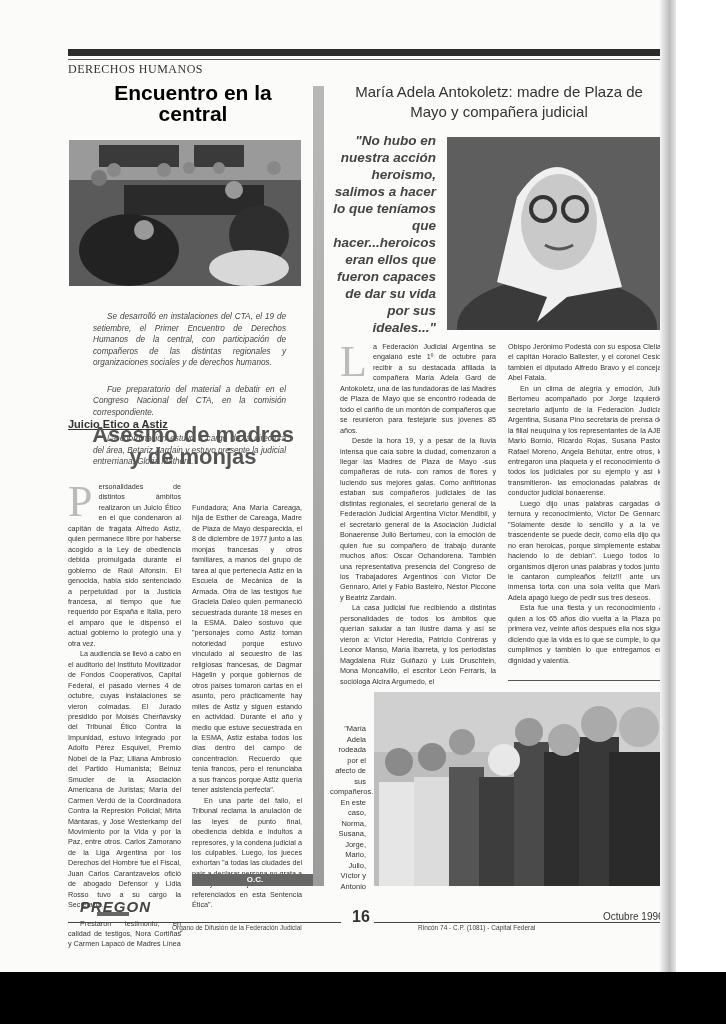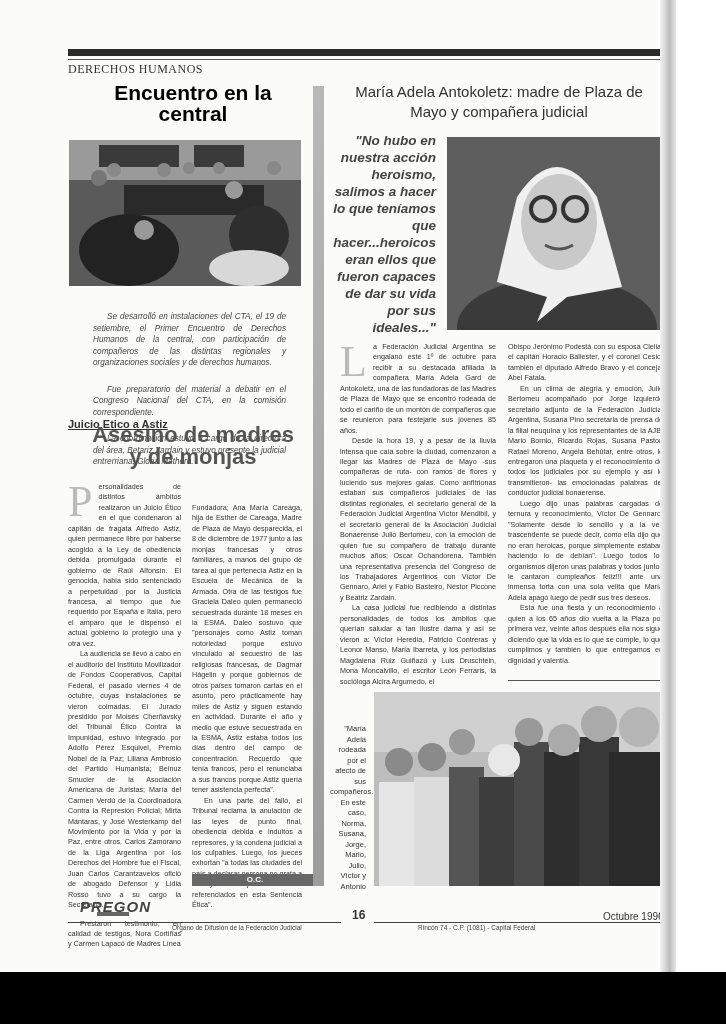--- a/index.html
+++ b/index.html
@@ -23,21 +23,21 @@
   .col p.noind { text-indent:0; }
   .dropcap { float:left; font-family:"Liberation Serif", serif; font-size:44px; line-height:36px; color:#bbb; margin:2px 6px 0 0; }
   .quote { position:absolute; left:330px; top:132px; width:106px; text-align:right; font-style:italic; font-weight:bold; font-size:13.5px; line-height:17px; color:#444; }
   .sig { position:absolute; left:192px; top:874px; width:126px; height:12px; background:#666; color:#fff; font-size:8px; text-align:center; line-height:12px; font-weight:bold; }
   .photo-cap { position:absolute; left:330px; top:724px; width:36px; font-size:7.5px; line-height:10.5px; text-align:right; color:#333; }
   .footer-logo { position:absolute; left:80px; top:898px; font-weight:bold; font-style:italic; font-size:15px; color:#444; letter-spacing:1px; }
   .footer-sublogo { position:absolute; left:97px; top:912px; width:32px; height:4px; background:#666; }
   .footer-rule-l { position:absolute; left:68px; top:922px; width:273px; height:1px; background:#444; }
   .footer-rule-r { position:absolute; left:374px; top:922px; width:288px; height:1px; background:#444; }
   .footer-org { position:absolute; left:172px; top:924px; font-size:6.5px; color:#444; }
-  .footer-page { position:absolute; left:352px; top:908px; font-size:12px; font-weight:bold; color:#333; }
+  .footer-page { position:absolute; left:352px; top:908px; font-size:16px; font-weight:bold; color:#333; }
   .footer-addr { position:absolute; left:418px; top:924px; font-size:6.5px; color:#444; }
   .footer-date { position:absolute; left:603px; top:911px; font-size:10px; color:#333; }
 </style>
 </head>
 <body>
 
 <div class="page">
   <div class="topbar"></div>
   <div class="topline"></div>
   <div class="section-label">DERECHOS HUMANOS</div>

